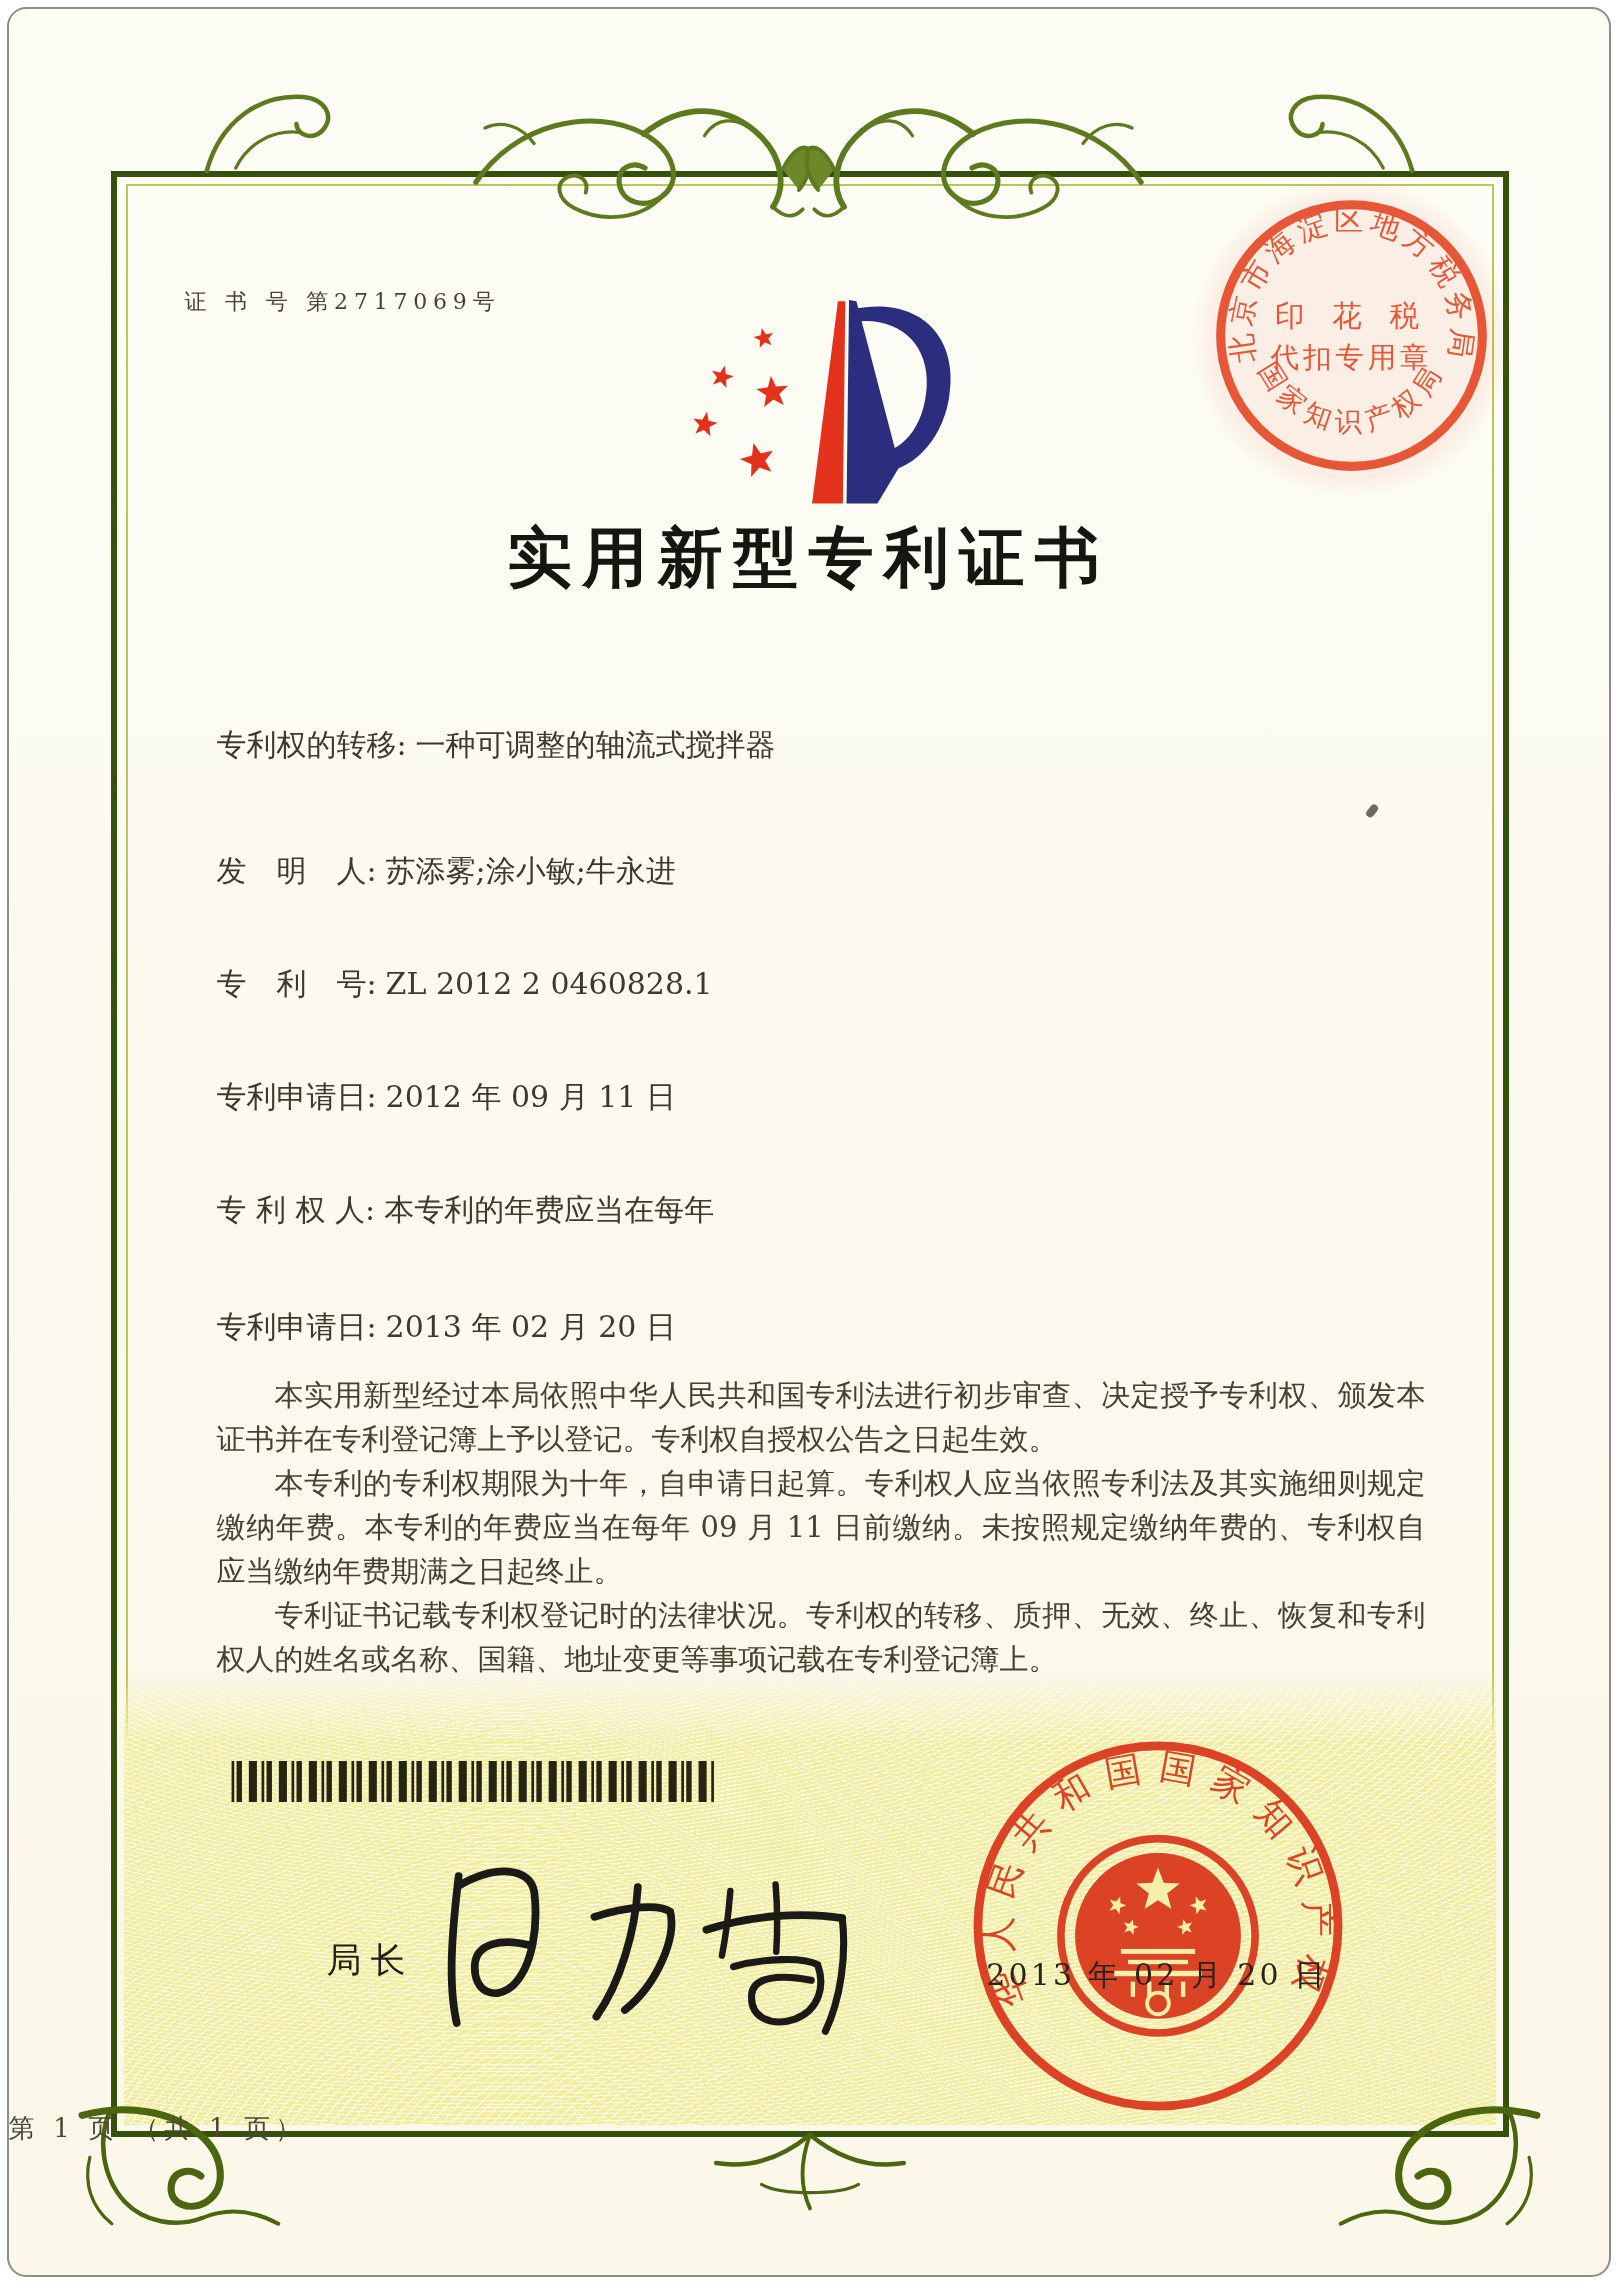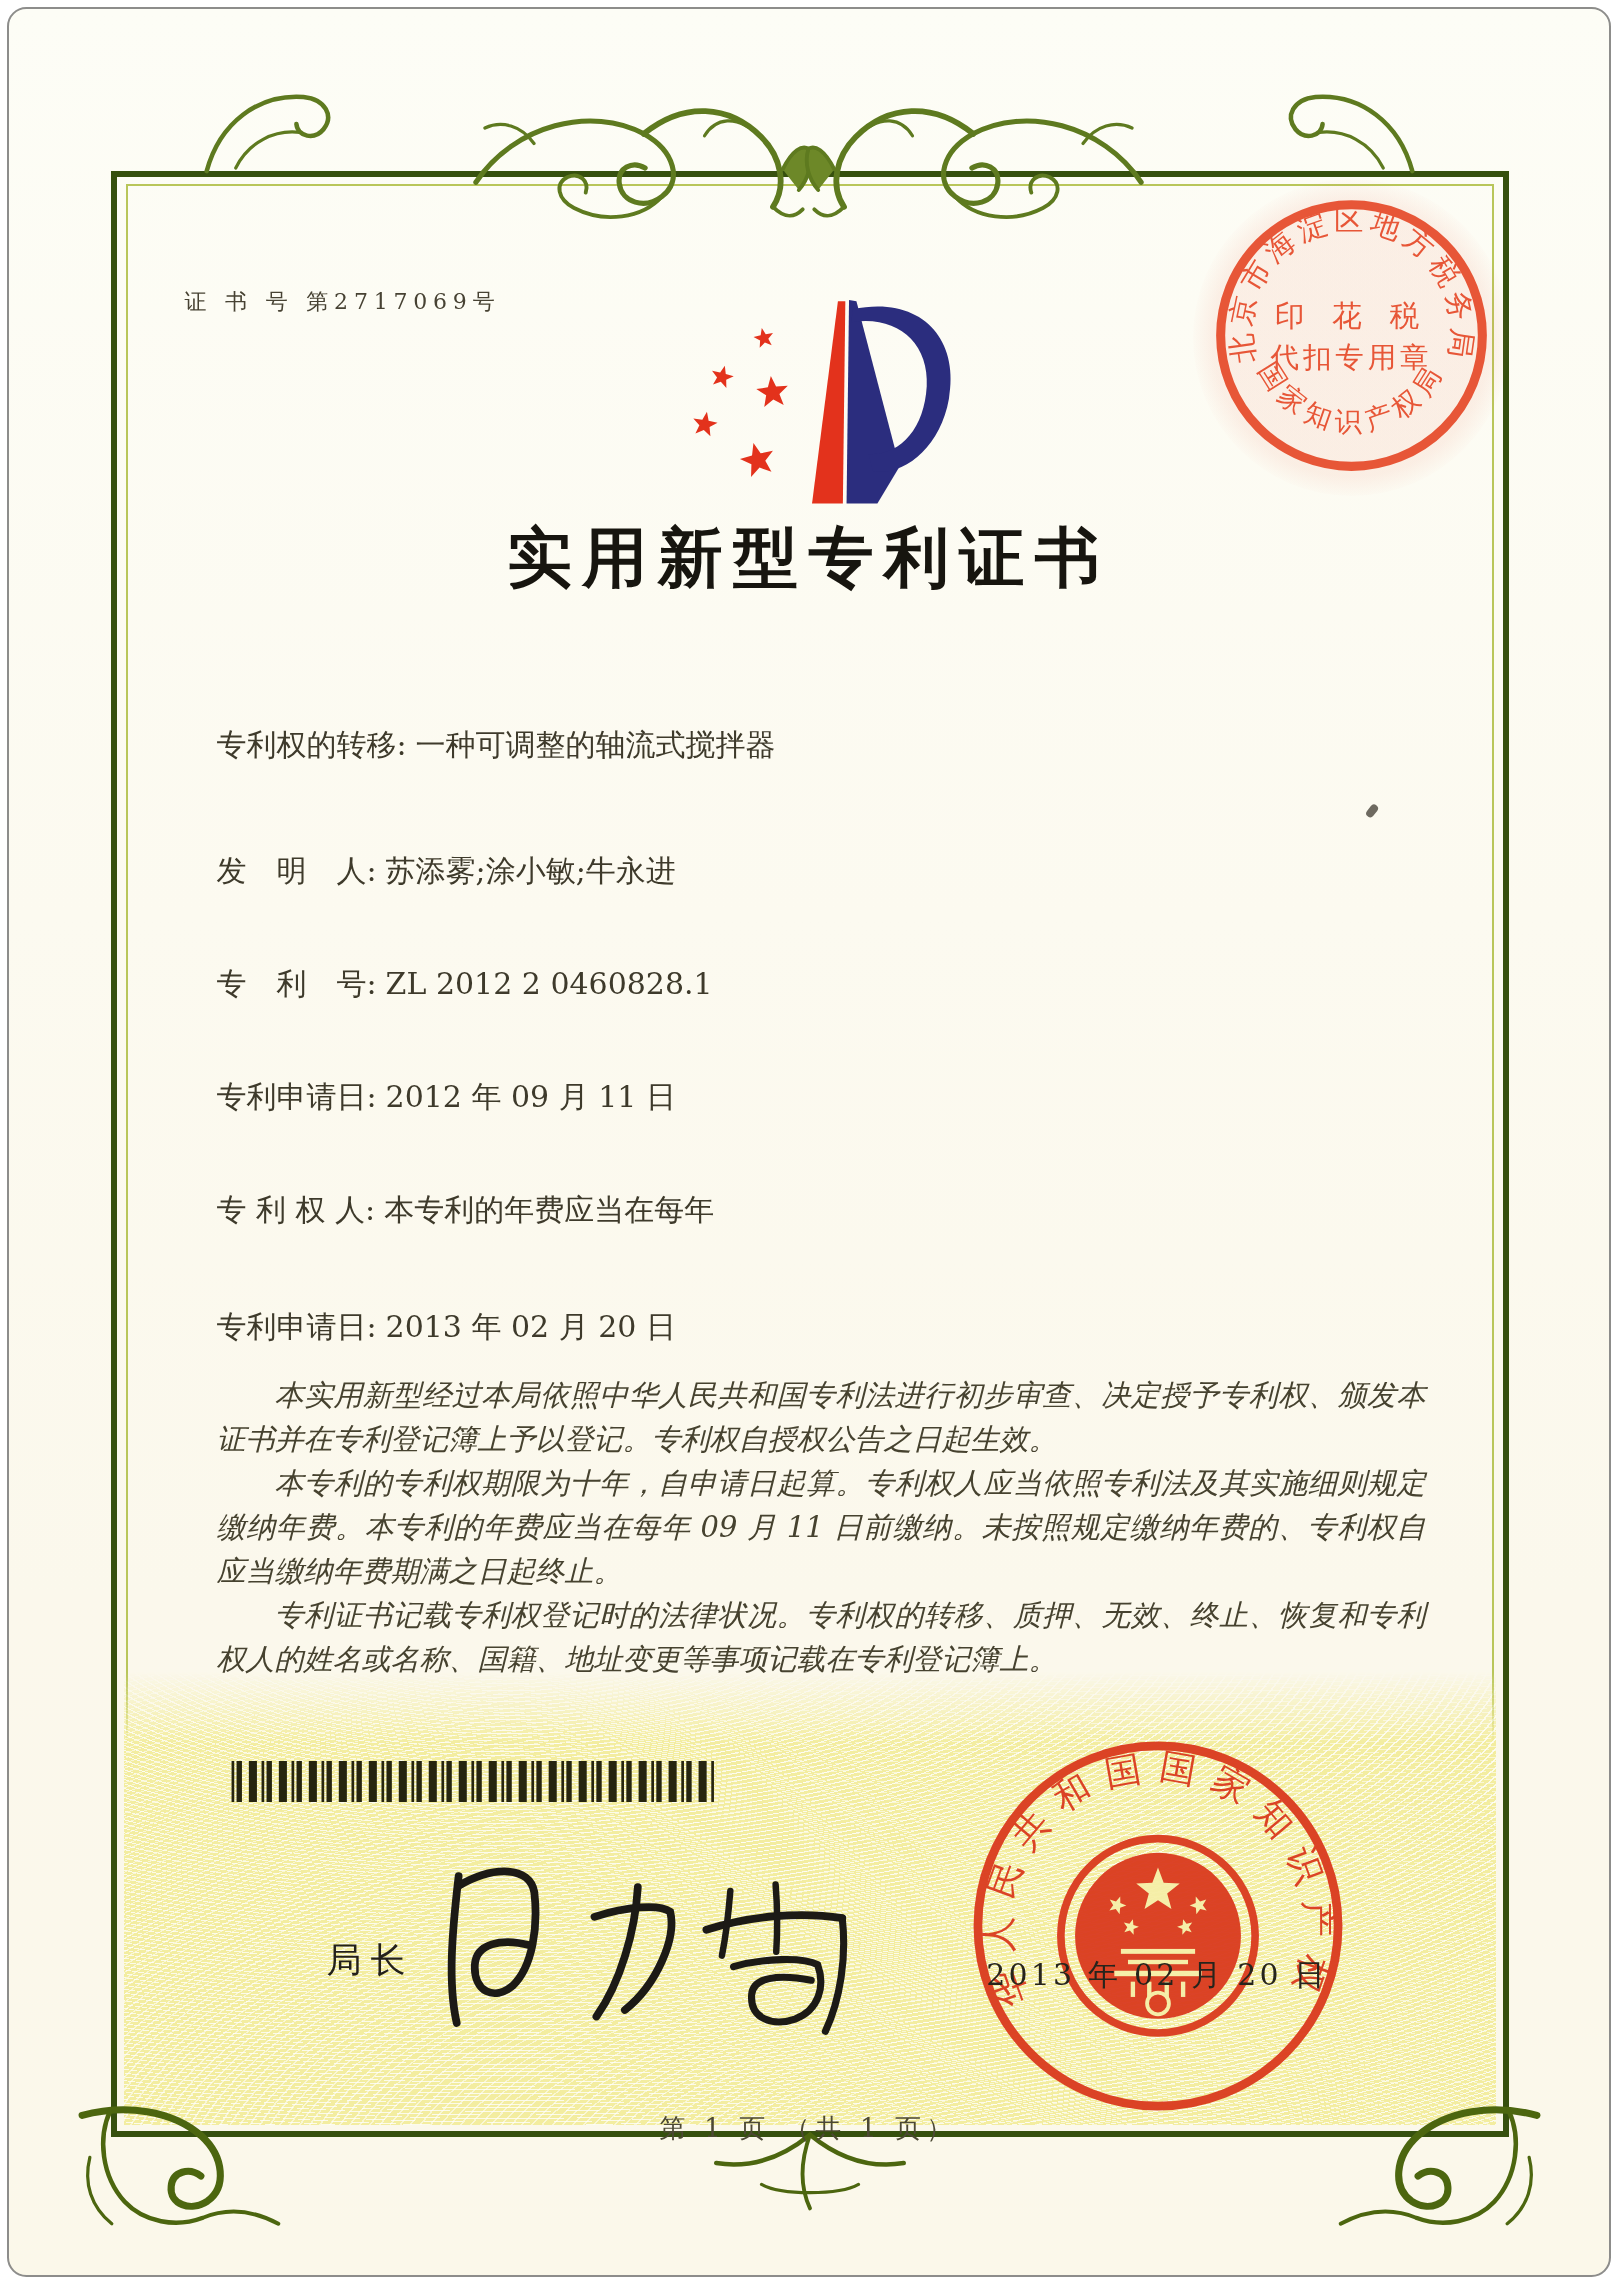--- a/index.html
+++ b/index.html
@@ -21,22 +21,22 @@
      -webkit-mask-image:linear-gradient(to bottom,transparent 0,#000 71px);
      mask-image:linear-gradient(to bottom,transparent 0,#000 71px);}
   .cert-no{position:absolute;left:176px;top:278px;font-size:22px;letter-spacing:5.8px;color:#474233;}
   .title{position:absolute;left:0;top:505px;width:100%;margin:0;text-align:center;
          font-size:65px;font-weight:bold;color:#17150f;letter-spacing:10.4px;}
   .field-row{position:absolute;left:208px;font-size:30px;color:#3e3a2b;white-space:nowrap;}
   .field-row .val{margin-left:9px;}
   .f0{top:716px}.f1{top:842px}.f2{top:955px}.f3{top:1068px}.f4{top:1181px}.f5{top:1298px}
   .body-text{position:absolute;left:208px;top:1364px;width:1209px;font-size:29px;
              line-height:44px;color:#46422f;text-align:justify;}
-  .body-text p{margin:0;text-indent:2em;font-style:italic;}
-  .footer{position:absolute;left:0;top:2102px;width:100%;text-align:center;
+  .body-text p{margin:0;text-indent:2em;}
+  .footer{position:absolute;left:0;top:2102px;width:100%;
           font-size:26px;letter-spacing:5.2px;color:#4c4834;}
   .sig-title{position:absolute;left:318px;top:1928px;font-size:35px;color:#23201a;letter-spacing:9px;text-align:right;}
   .seal-date{position:absolute;left:951px;top:1946px;width:395px;text-align:center;
              font-size:30px;color:#26241c;letter-spacing:3.2px;}
   .ink-speck{position:absolute;left:1359px;top:795px;width:8.4px;height:14.2px;border-radius:3.9px;
              background:#4a463c;transform:rotate(38deg);opacity:.8;}
   .stamp-halo{position:absolute;left:1184px;top:170px;width:317px;height:317px;border-radius:50%;
               background:radial-gradient(circle,rgba(235,120,95,.10) 0 62%,rgba(235,120,95,0) 72%);}
   svg{position:absolute;overflow:visible;}
   .sr-only{position:absolute;width:0.6px;height:0.6px;overflow:hidden;clip:rect(0 0 0 0);white-space:nowrap;}

